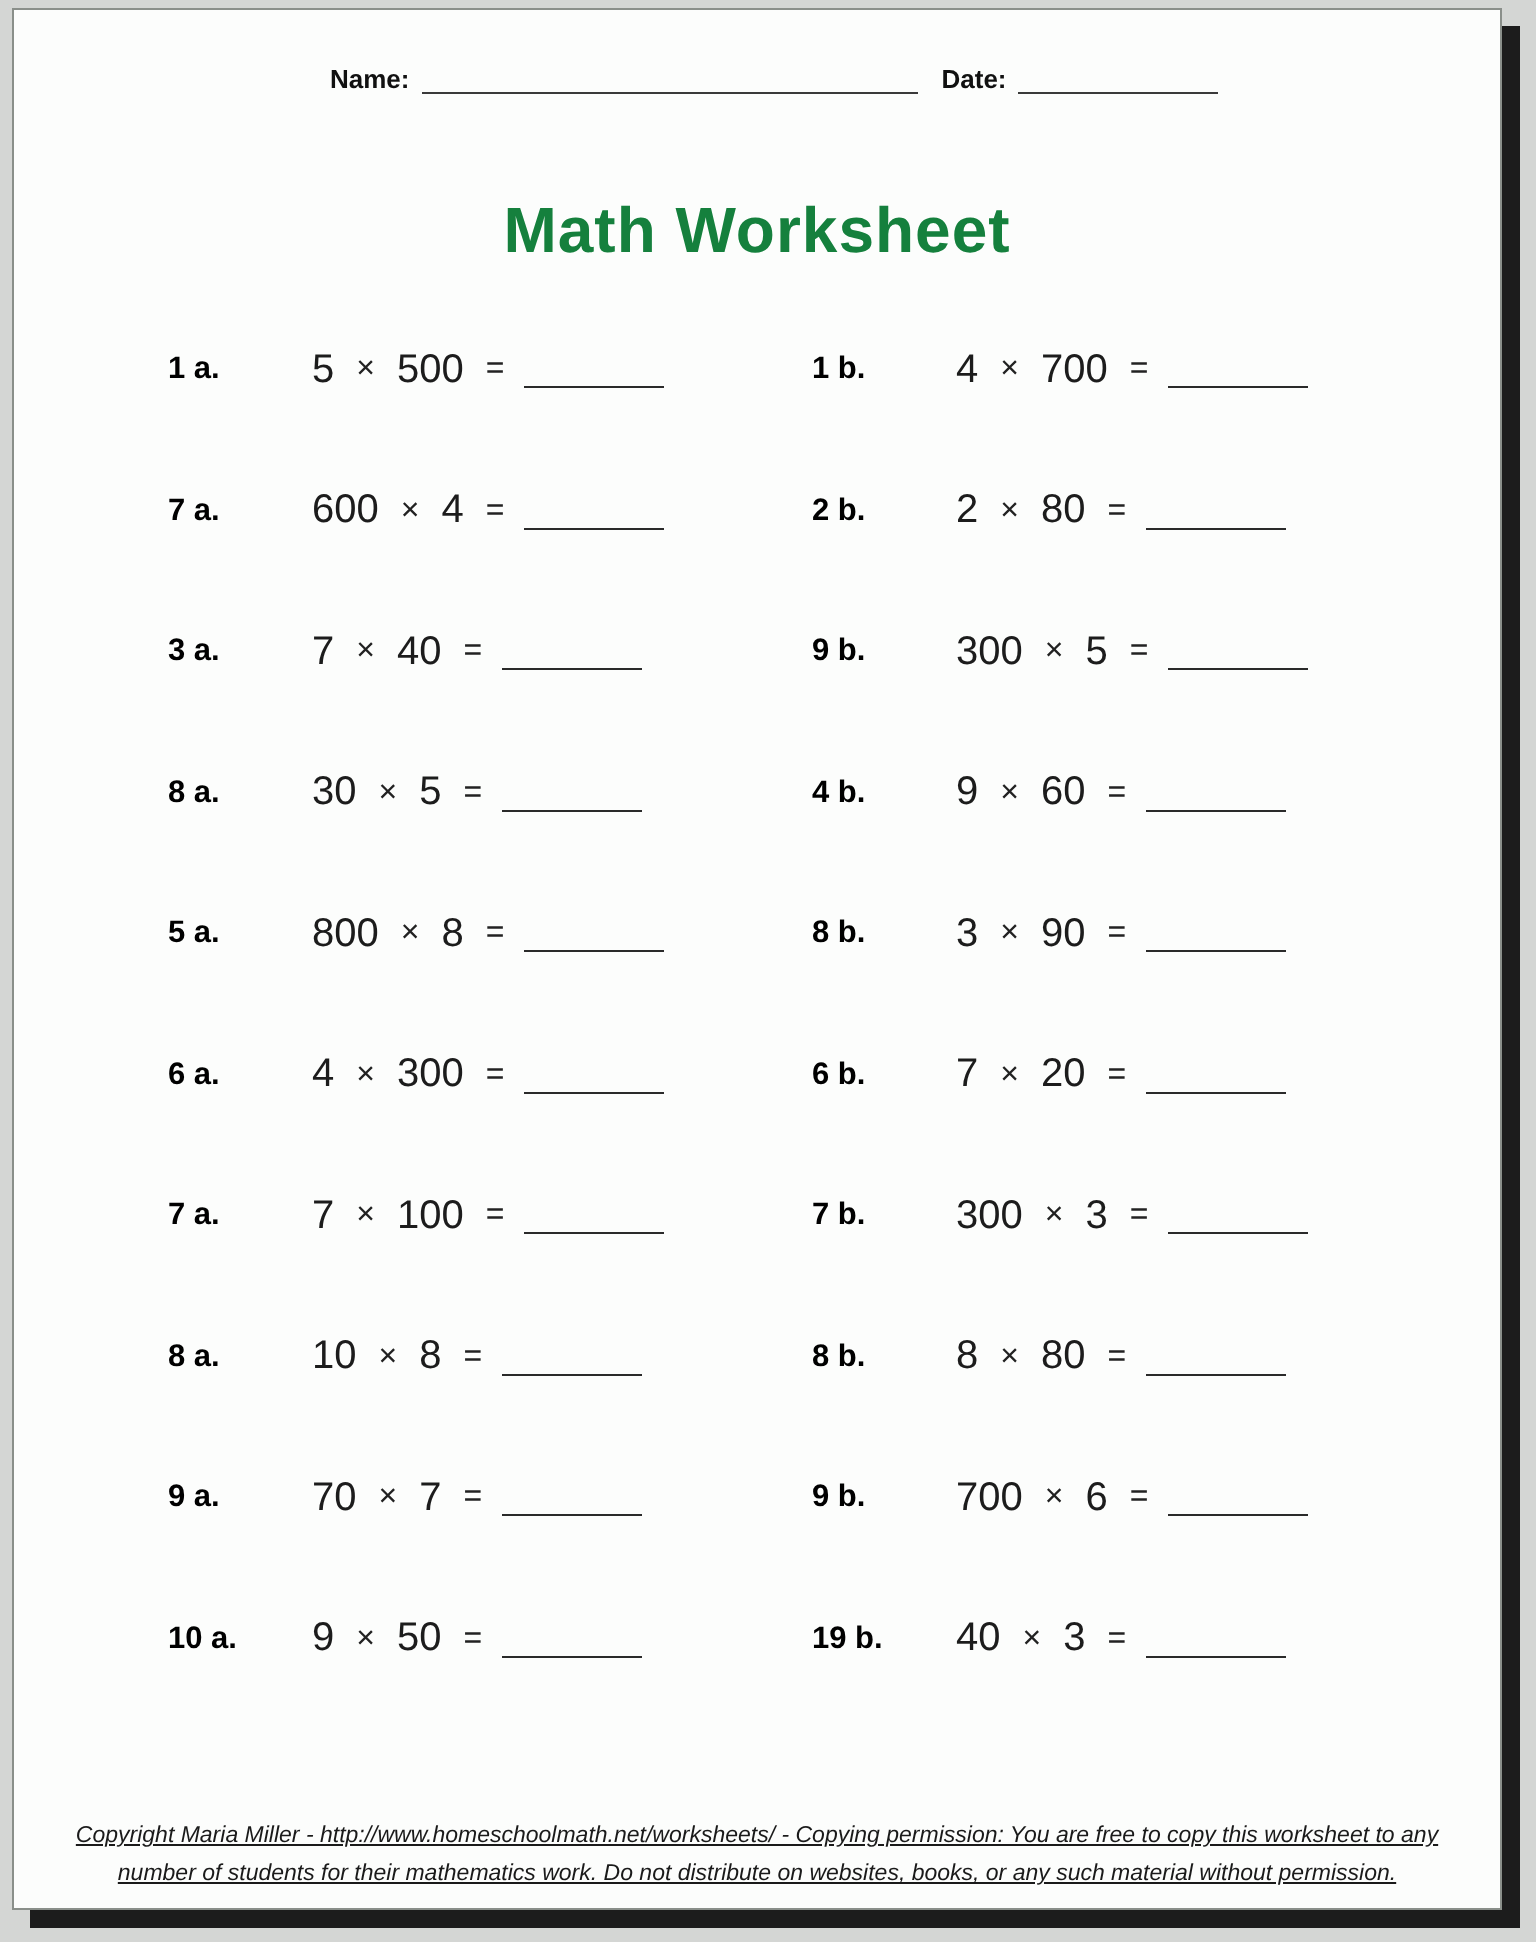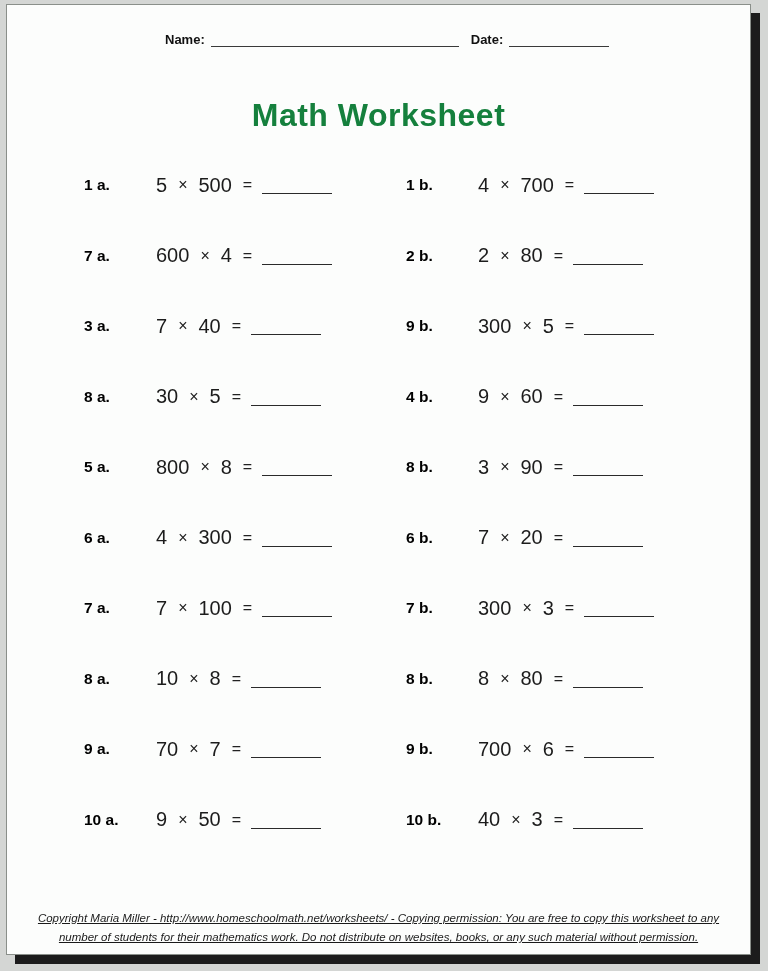--- a/index.html
+++ b/index.html
@@ -312,21 +312,21 @@
           <span class="plabel">10 a.</span>
           <div class="pexpr">
             <span class="factor">9</span>
             <span class="times">×</span>
             <span class="factor">50</span>
             <span class="equals">=</span>
             <span class="answer-blank"></span>
           </div>
         </div>
         <div class="pcell">
-          <span class="plabel">10 b.</span>
+          <span class="plabel">19 b.</span>
           <div class="pexpr">
             <span class="factor">40</span>
             <span class="times">×</span>
             <span class="factor">3</span>
             <span class="equals">=</span>
             <span class="answer-blank"></span>
           </div>
         </div>
       </div>
     </div>

